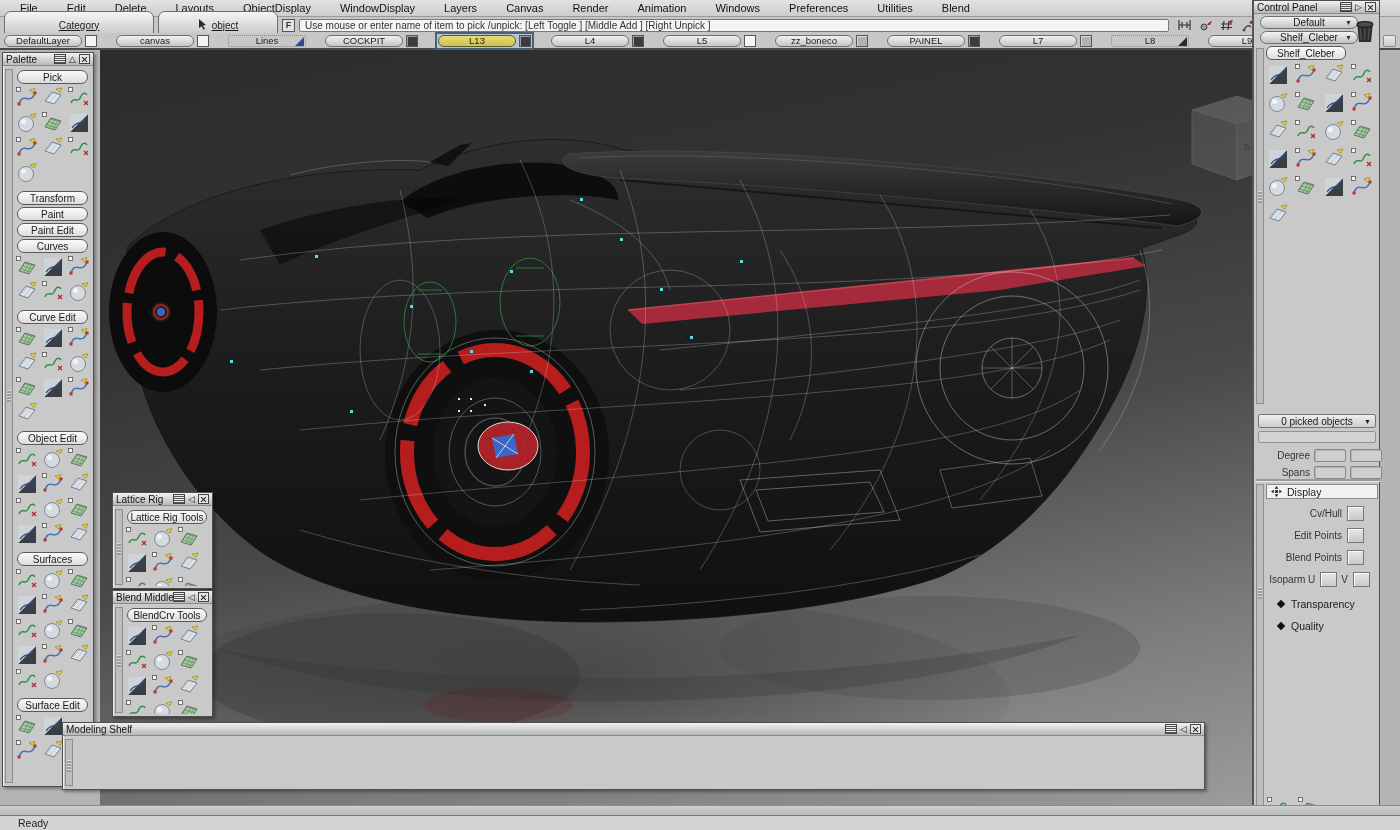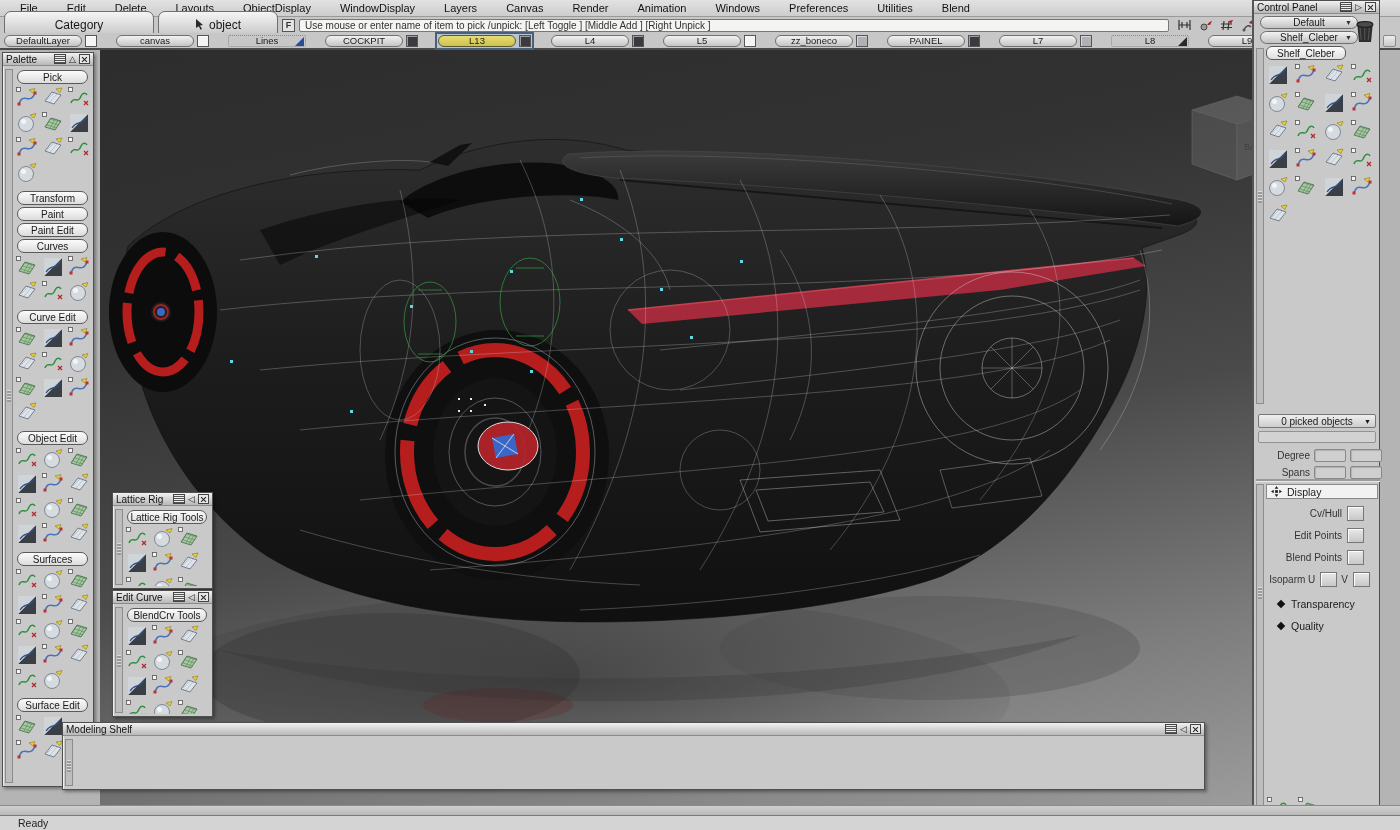--- a/index.html
+++ b/index.html
@@ -4,21 +4,21 @@
 <style>
   * { margin:0; padding:0; box-sizing:border-box; }
   html,body { width:1400px; height:830px; overflow:hidden; }
   body { font-family:"Liberation Sans", sans-serif; background:#b4b4b4; position:relative; font-size:11px; color:#1a1a1a; }
 
   
   .menubar { position:absolute; left:0; top:0; width:1400px; height:17px; background:linear-gradient(#e2e2e2,#cdcdcd); border-bottom:1px solid #9a9a9a; display:flex; align-items:center; padding:0 10px; gap:19px; }
   .menu-item { font-size:11px; color:#111; cursor:default; white-space:nowrap;padding-left:10px; }
 
   .pickbar { position:absolute; left:0; top:17px; width:1400px; height:16px; background:#c7c7c7; display:flex; align-items:center; gap:4px; padding:0 4px; }
-  .rbtn { height:13px; background:linear-gradient(#f5f5f5,#c3c3c3); border:1px solid #6e6e6e; border-radius:7px; display:flex; align-items:center; justify-content:center; font-size:12px; padding:13px 8px; }
+  .rbtn { height:13px; background:linear-gradient(#f5f5f5,#c3c3c3); border:1px solid #6e6e6e; border-radius:7px; display:flex; align-items:center; justify-content:center; font-size:10px; padding:13px 8px;text-decoration:underline; }
   .cat-btn { width:150px; }
   .obj-btn { width:120px; gap:4px; }
   .fbox { width:13px; height:13px; border:1px solid #555; background:#e3e3e3; font-size:9px; display:flex; align-items:center; justify-content:center; font-weight:bold; color:#333; }
   .prompt { flex:0 0 870px; height:13px; background:#f4f4f2; border:1px solid #777; border-radius:2px; font-size:10px; color:#333; padding:0 5px; display:flex; align-items:center; overflow:hidden; white-space:nowrap; }
   .pb-ics { display:flex; align-items:center; gap:6px; margin-left:4px; }
   .pb-ic { width:15px; height:14px; display:flex; align-items:center; justify-content:center; }
   .play-tri { font-size:12px; color:#222; }
 
   .layerbar { position:absolute; left:0; top:33px; width:1400px; height:17px; background:#c7c7c7; border-bottom:2px solid #4a4a4a; display:flex; align-items:center; gap:19px; padding:0 4px; }
   .layer-cell { display:flex; align-items:center; gap:3px; }
@@ -978,21 +978,21 @@
               <path d="M5,13 L15,16 M7,10 L17,13 M9,7 L19,10 M9,6 L4,14 M13,7 L8,16 M16,8 L11,17" stroke="#4a7a52" stroke-width="0.5"></path>
             </svg>
           </span>
         </div>
       </div>
   </div>
 </div>
 
 <div class="win" id="blend-win">
   <div class="titlebar">
-    <span class="t">Edit Curve</span>
+    <span class="t">Blend Middle</span>
     <span class="tb-ics">
       <span class="ic-menu"></span>
       <span class="ic-tri">◁</span>
       <span class="ic-close"></span>
     </span>
   </div>
   <div class="vstrip">
       <div class="handle"></div>
     </div>
   <div class="content">

